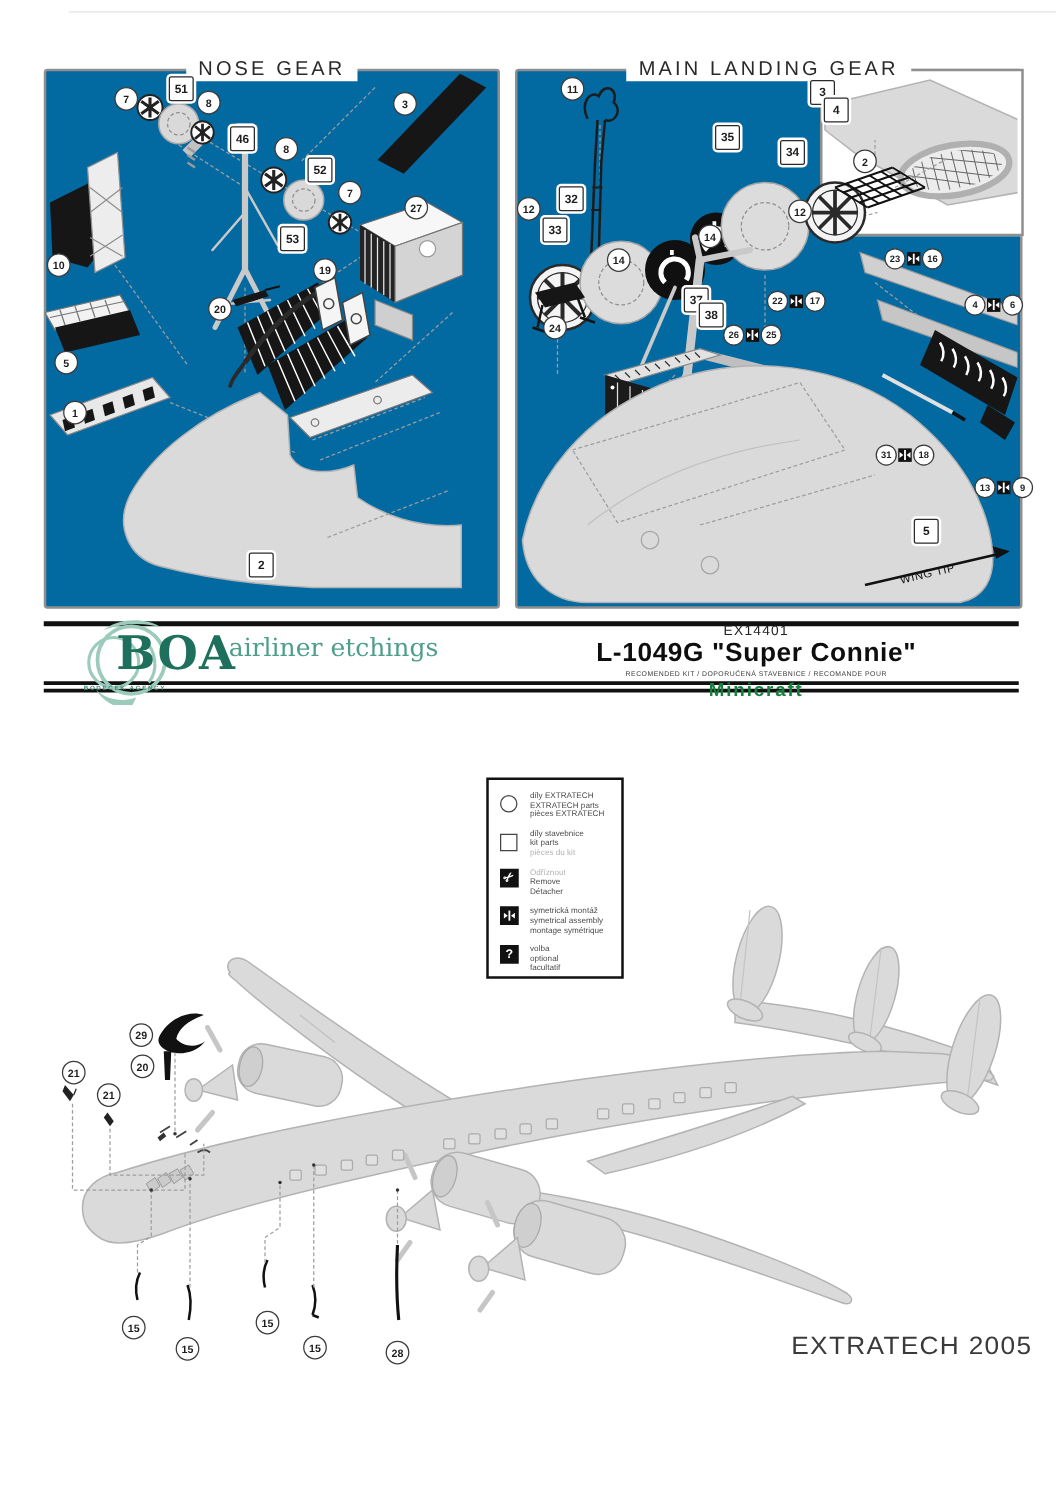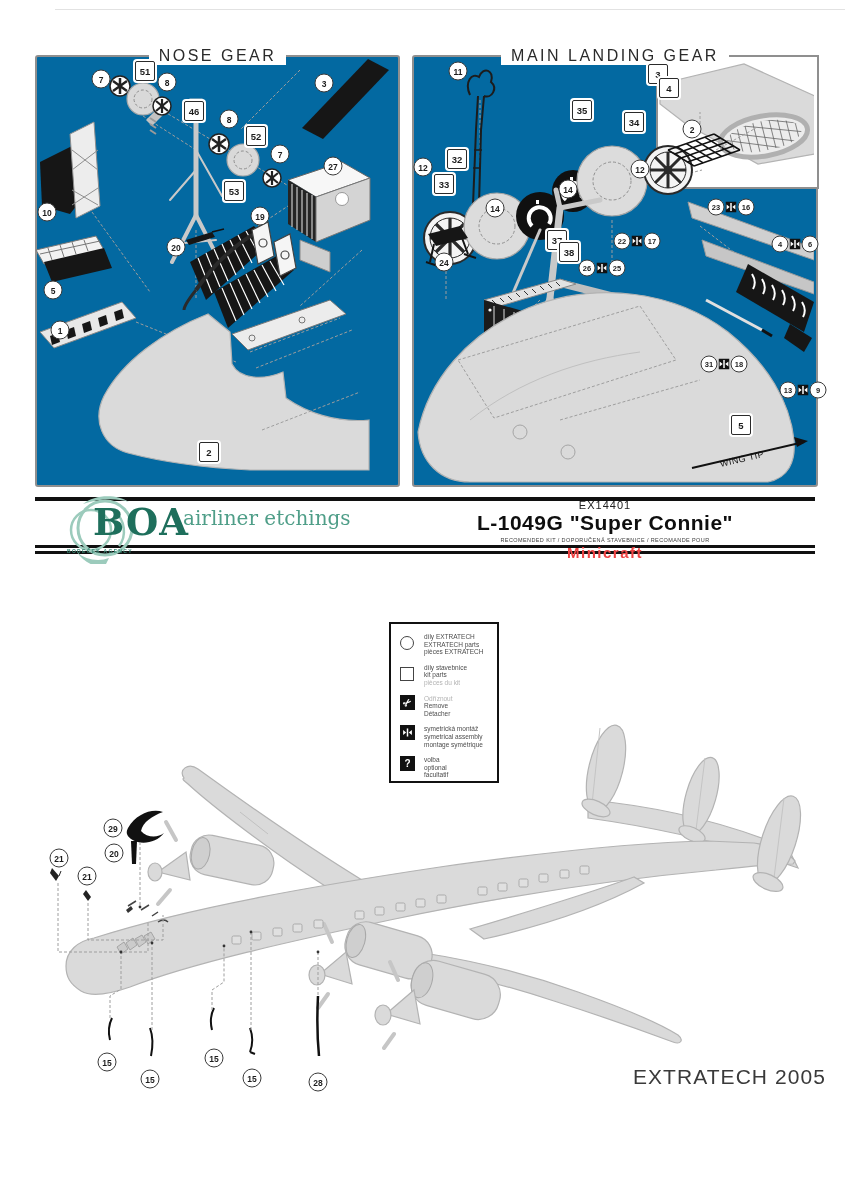--- a/index.html
+++ b/index.html
@@ -37,21 +37,21 @@
   .bar{position:absolute;background:#101010;z-index:2}
   .brand-logo-box{position:absolute;z-index:4}
   .boa{position:absolute;font-family:"DejaVu Serif",serif;font-weight:700;font-size:37px;
        letter-spacing:1px}
   .boa-agency{position:absolute;font-size:5px;letter-spacing:1.3px;font-weight:700}
   .tagline{position:absolute;font-family:"DejaVu Serif",serif;font-size:20px}
   .titleblock{position:absolute;text-align:center;z-index:4}
   .tb-code{font-size:11px;letter-spacing:1px;color:#222}
   .tb-title{font-size:21px;font-weight:700;letter-spacing:.5px;color:#0e0e0e;margin-top:0px}
   .tb-sub{font-size:5.5px;letter-spacing:.4px;color:#3c3c3c;margin-top:2px}
-  .tb-kit{font-size:15px;font-weight:700;letter-spacing:1.5px;color:#ef4444;margin-top:1px}
+  .tb-kit{font-size:15px;font-weight:700;letter-spacing:1.5px;color:#15803d;margin-top:1px}
   
   .legend{position:absolute;border:2.5px solid #111;background:#fff;z-index:4;
           padding:9px 7px 6px 9px;box-sizing:border-box}
   .lg-row{display:flex;margin-bottom:8px}
   .lg-ic{width:18px;flex:0 0 18px;margin-right:6px;display:flex;justify-content:flex-start}
   .ic-circle{width:12px;height:12px;border:1.6px solid #444;border-radius:50%;margin-top:3px}
   .ic-square{width:12px;height:12px;border:1.6px solid #444;margin-top:3px}
   .ic-blk{width:15px;height:15px;background:#111;color:#fff;display:flex;align-items:center;
           justify-content:center;font-size:10px;font-weight:700}
   .ic-cut{transform:rotate(-40deg);display:inline-block;font-size:10px}

